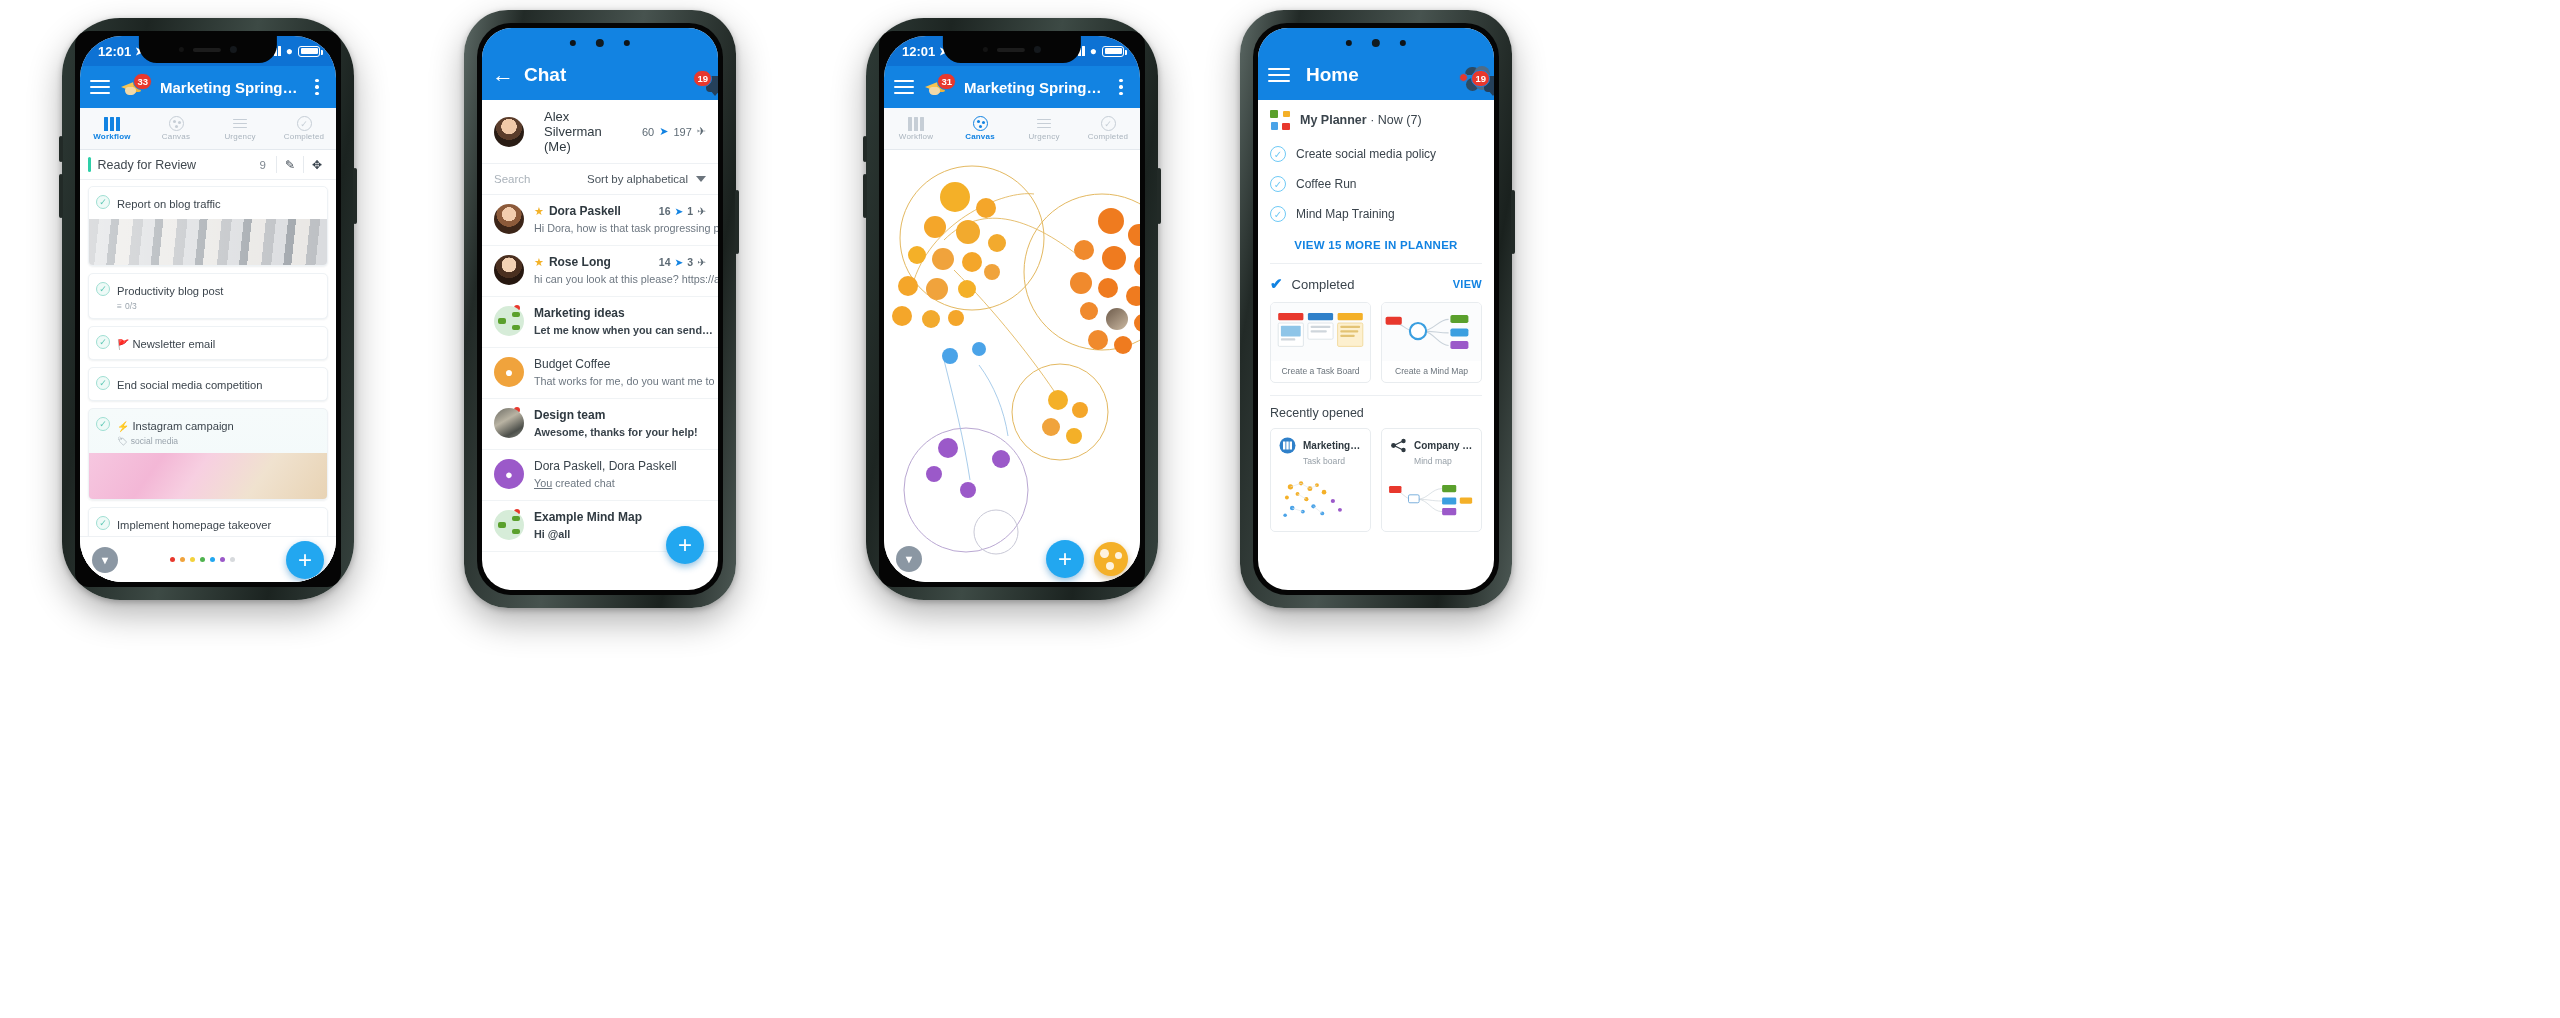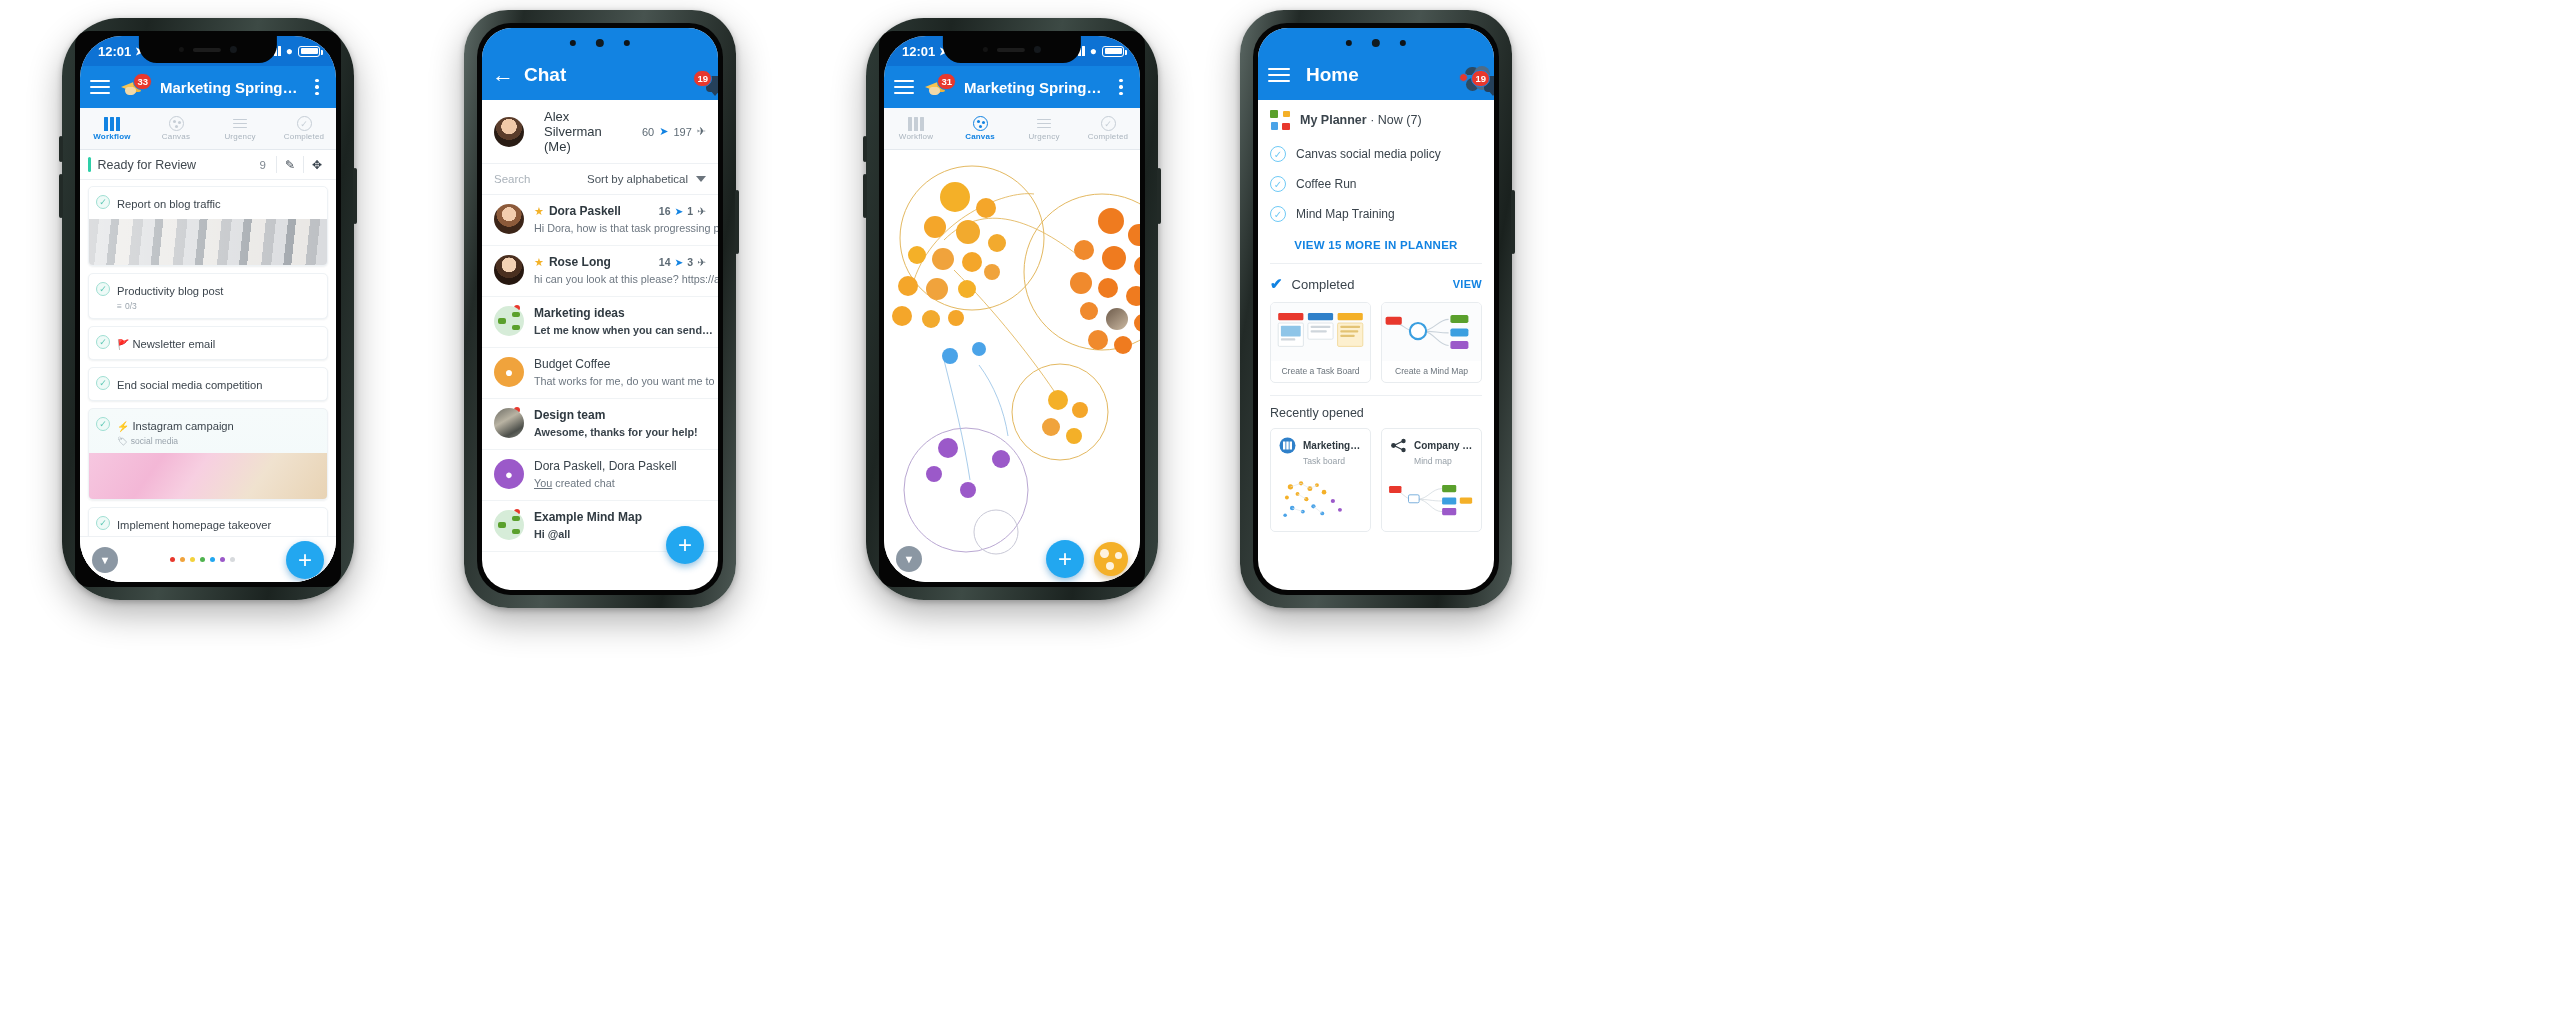--- a/index.html
+++ b/index.html
@@ -810,21 +810,21 @@
               <i style="right:0;bottom:0;width:8px;height:7px;background:#e8382d;"></i>
             </span>
             <span class="planner-title">
               <b>My Planner</b>
               <span>· Now (7)</span>
             </span>
           </div>
 
           <div class="task-row">
             <span class="task-ck">✓</span>
-            <span class="task-label">Canvas social media policy</span>
+            <span class="task-label">Create social media policy</span>
           </div>
           <div class="task-row">
             <span class="task-ck">✓</span>
             <span class="task-label">Coffee Run</span>
           </div>
           <div class="task-row">
             <span class="task-ck">✓</span>
             <span class="task-label">Mind Map Training</span>
           </div>
 

